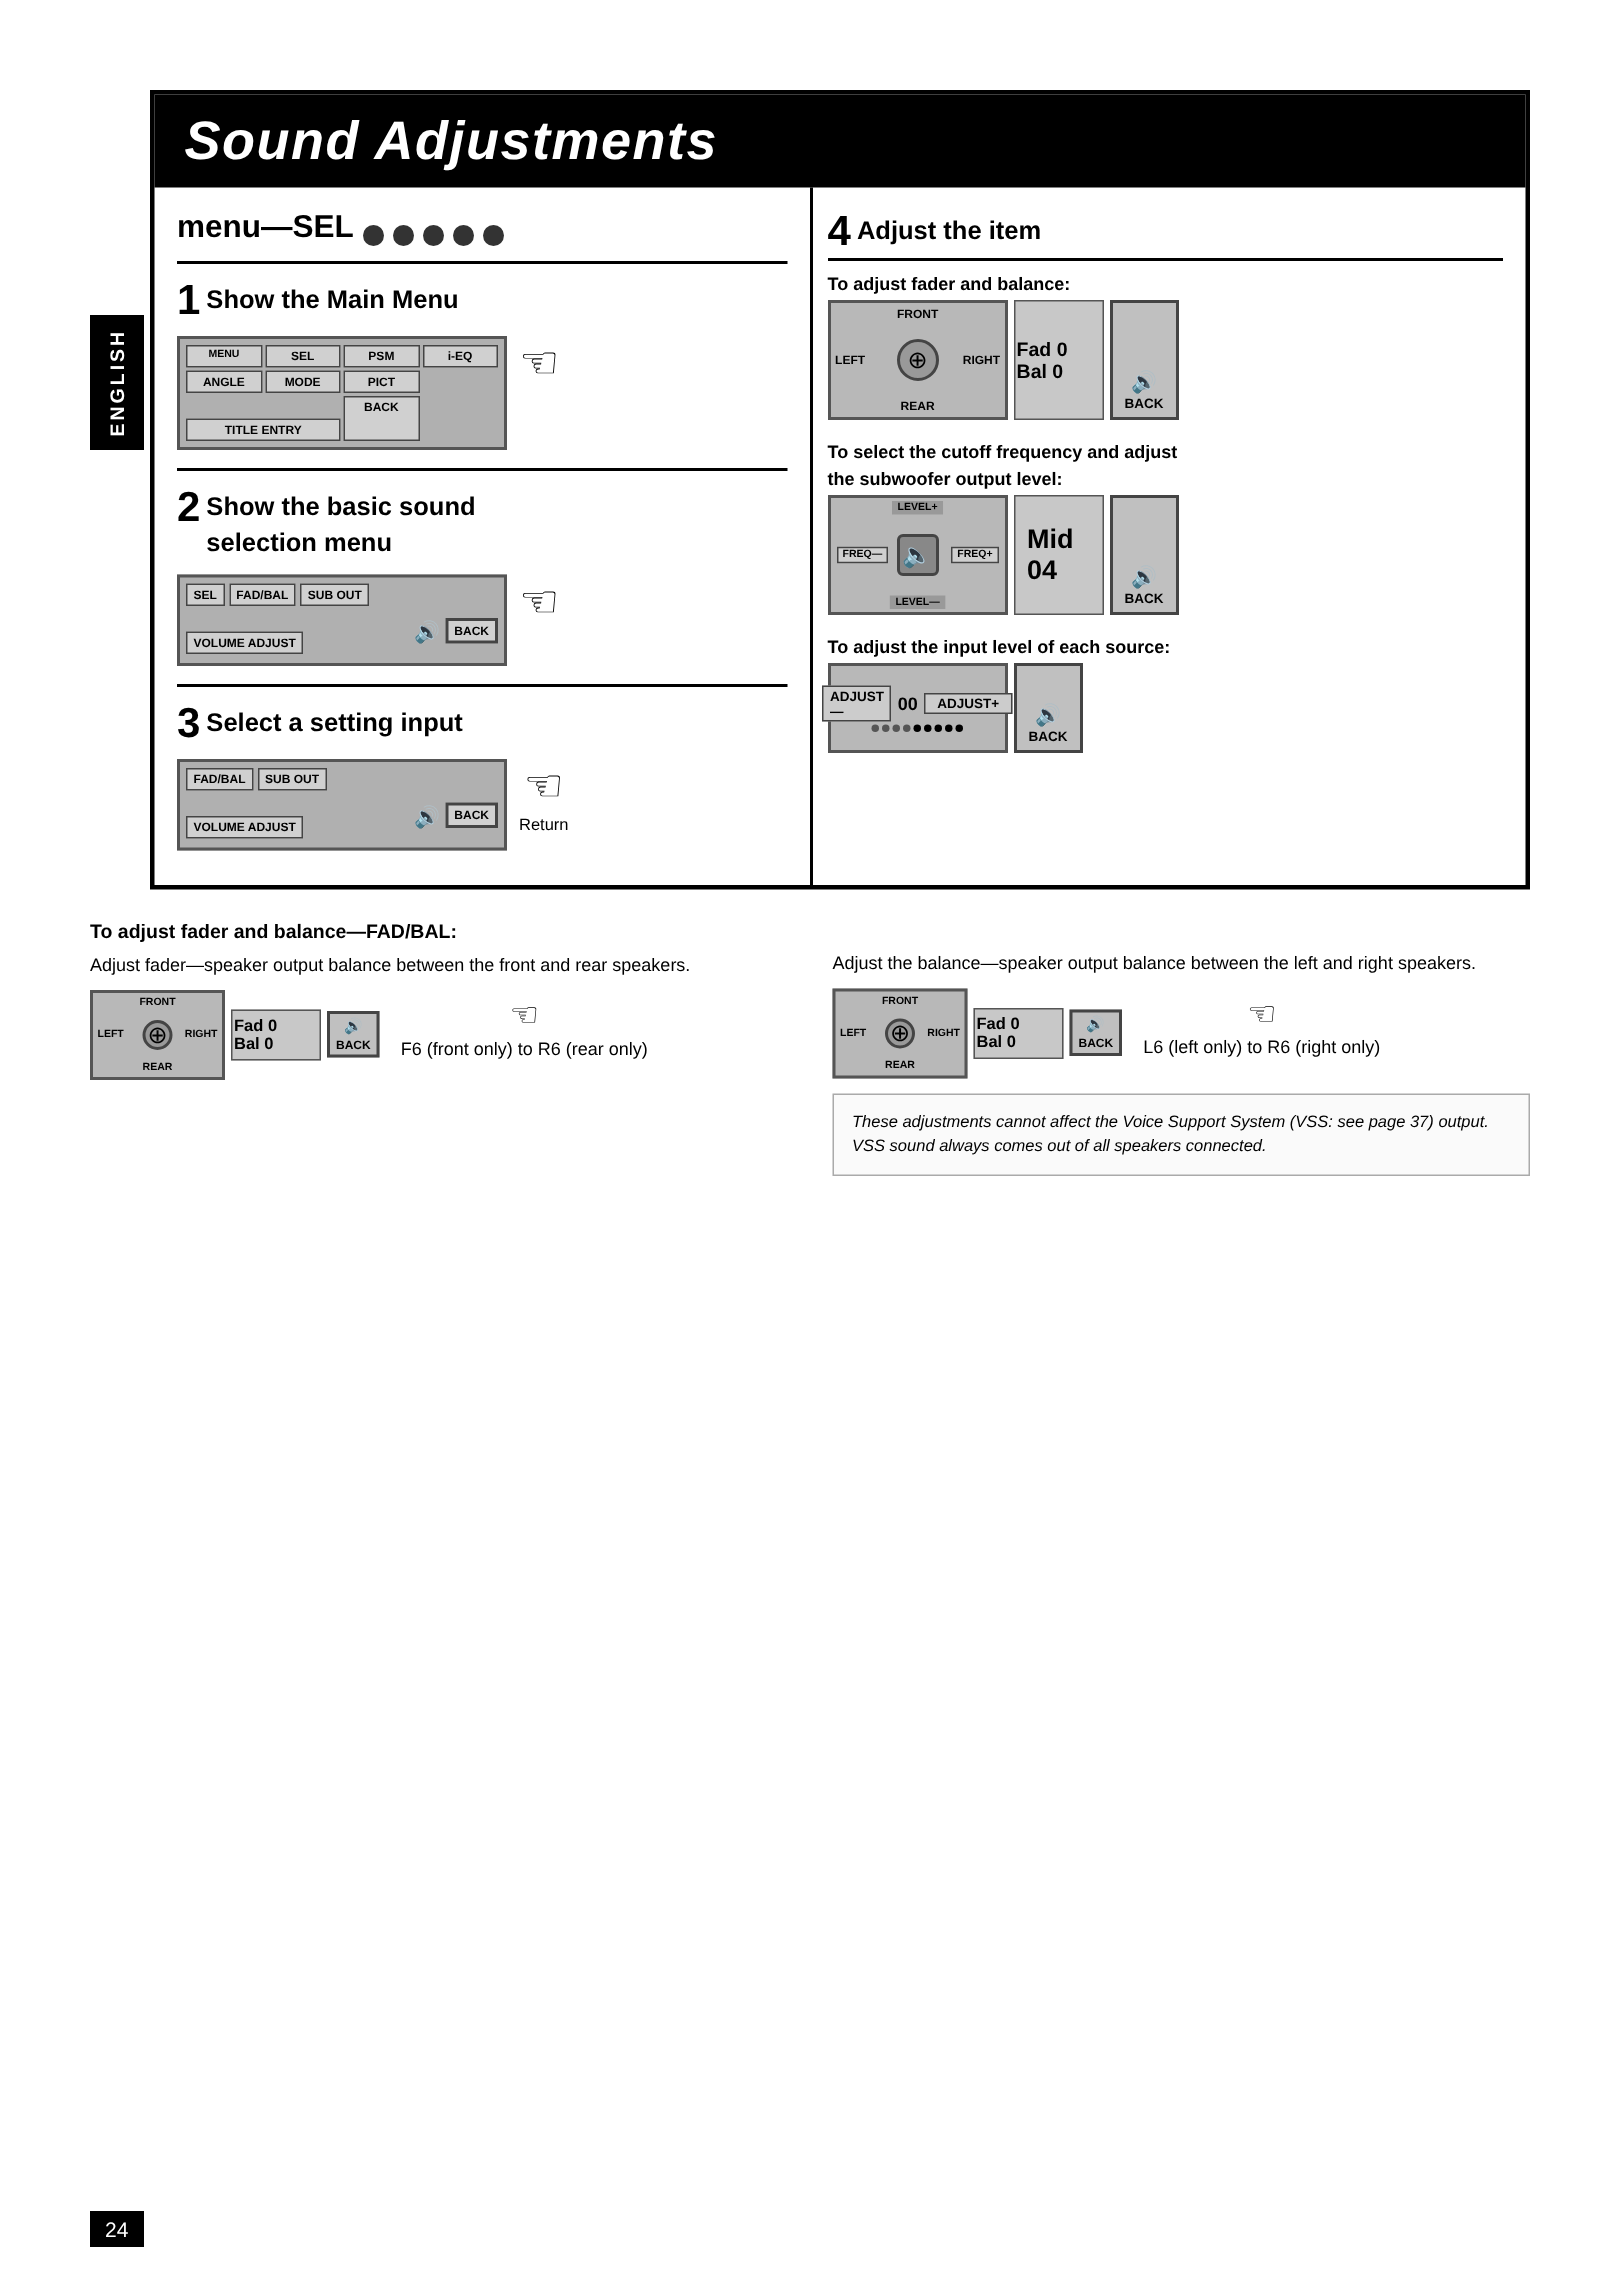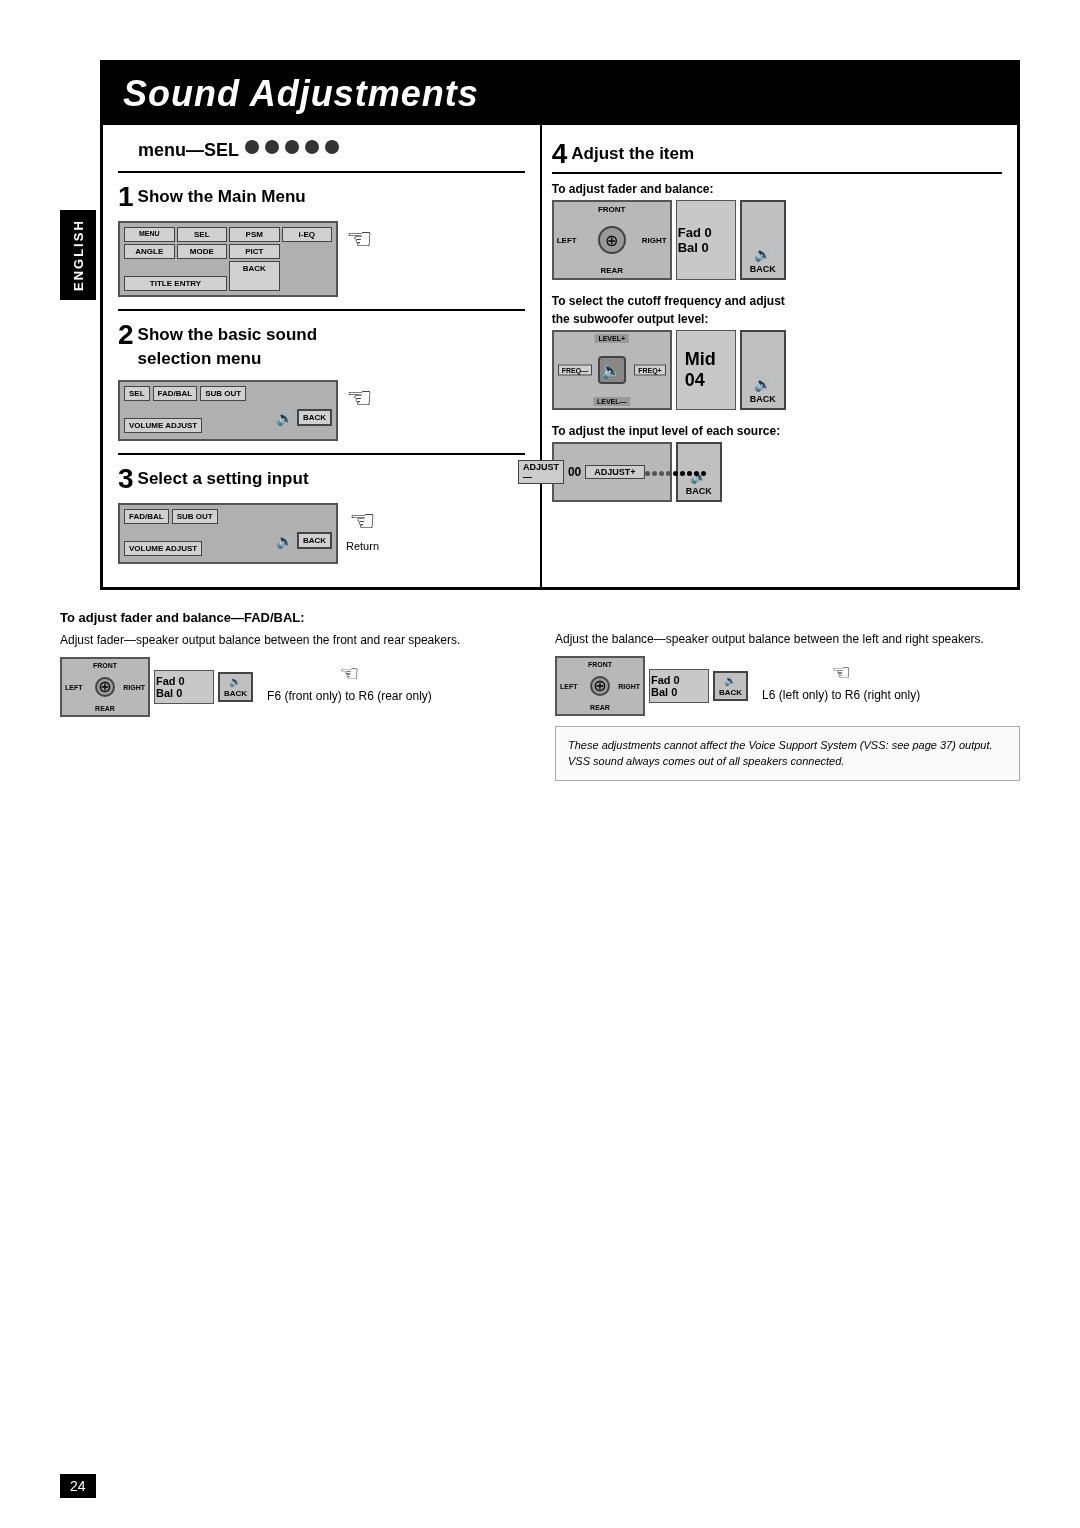--- a/index.html
+++ b/index.html
@@ -76,27 +76,26 @@
     .right-col {
       width: 52%;
       padding: 15px 15px 15px 10px;
     }
     .section-heading {
       font-size: 17px;
       font-weight: bold;
       margin-bottom: 4px;
     }
     .menu-sel {
-      font-size: 18px;
+      font-size: 21px;
       font-weight: bold;
       margin-bottom: 10px;
       display: flex;
-      align-items: flex-start;
+      align-items: flex-end;
       gap: 6px;
-      margin-left: 20px;
     }
     .dot {
       width: 14px;
       height: 14px;
       border-radius: 50%;
       background: #333;
       display: inline-block;
     }
     .step-heading {
       font-size: 20px;
@@ -321,20 +320,21 @@
     }
     .input-diagram {
       background: #b8b8b8;
       border: 2px solid #555;
       width: 120px;
       height: 60px;
       position: relative;
       display: flex;
       align-items: center;
       justify-content: center;
+      flex-direction: column;
     }
     .adj-row {
       display: flex;
       align-items: center;
       gap: 4px;
       font-size: 9px;
       font-weight: bold;
     }
     .dots-row {
       display: flex;

